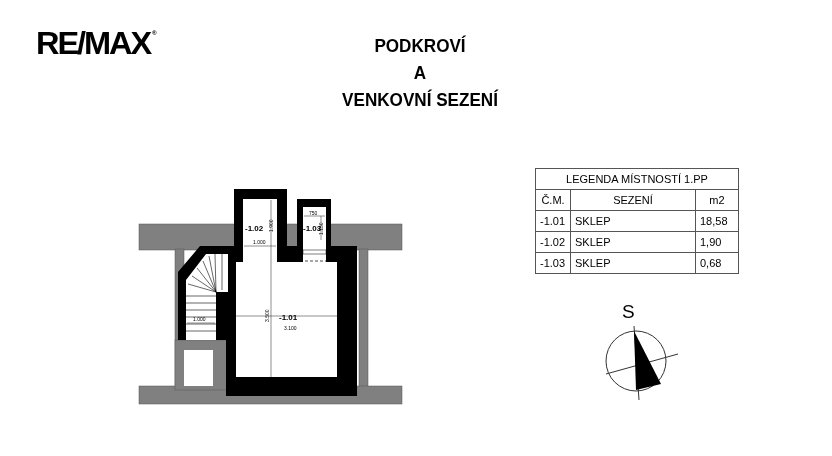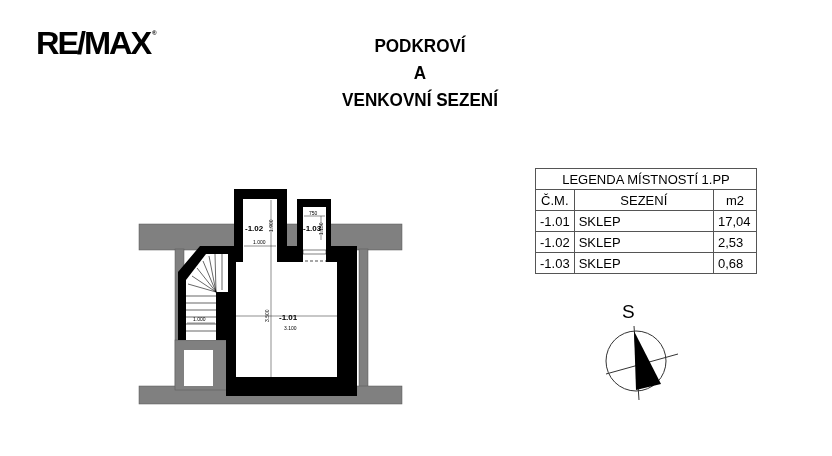--- a/index.html
+++ b/index.html
@@ -1,21 +1,21 @@
 <!DOCTYPE html>
 <html><head>
 <meta charset="utf-8">
 <style>
   html,body{margin:0;padding:0;background:#fff;}
   body{width:832px;height:456px;position:relative;overflow:hidden;font-family:"Liberation Sans",sans-serif;color:#000;}
   .logo{position:absolute;left:36px;top:26px;font-family:"Liberation Sans",sans-serif;font-weight:900;font-size:31px;letter-spacing:-2px;transform:scaleX(1.05);transform-origin:left top;}
   .logo sup{font-size:6px;vertical-align:top;position:relative;top:4px;left:2px;}
   .title{position:absolute;left:300px;top:32px;width:240px;text-align:center;font-weight:700;font-size:19px;line-height:27px;transform:scaleX(0.9);}
   .title div{white-space:nowrap;}
-  table.legend{position:absolute;left:535px;top:168px;width:222px;border-collapse:collapse;font-size:13px;}
+  table.legend{position:absolute;left:535px;top:168px;width:204px;border-collapse:collapse;font-size:11px;}
   table.legend td,table.legend th{border:1px solid #555;height:20px;padding:0 4px;font-weight:400;}
   table.legend th{text-align:center;}
   .c1{width:26px;text-align:left;}
   .c3{width:34px;text-align:left;}
   .compass{position:absolute;left:600px;top:296px;width:80px;height:110px;}
   svg.plan{position:absolute;left:0;top:0;}
   .dim{font-size:5px;fill:#000;font-family:"Liberation Sans",sans-serif;}
   .rlabel{font-size:8px;font-weight:700;fill:#000;font-family:"Liberation Sans",sans-serif;}
 </style>
 </head>
@@ -100,26 +100,26 @@
         <th colspan="3">LEGENDA MÍSTNOSTÍ 1.PP</th>
       </tr>
   <tr>
     <th class="c1">Č.M.</th>
     <th>SEZENÍ</th>
     <th class="c3">m2</th>
   </tr>
   <tr>
     <td class="c1">-1.01</td>
     <td>SKLEP</td>
-    <td class="c3">17,04</td>
+    <td class="c3">18,58</td>
   </tr>
   <tr>
     <td class="c1">-1.02</td>
     <td>SKLEP</td>
-    <td class="c3">2,53</td>
+    <td class="c3">1,90</td>
   </tr>
   <tr>
     <td class="c1">-1.03</td>
     <td>SKLEP</td>
     <td class="c3">0,68</td>
   </tr>
 </tbody>
   </table>
 
 <svg class="compass" viewBox="0 0 80 110">

